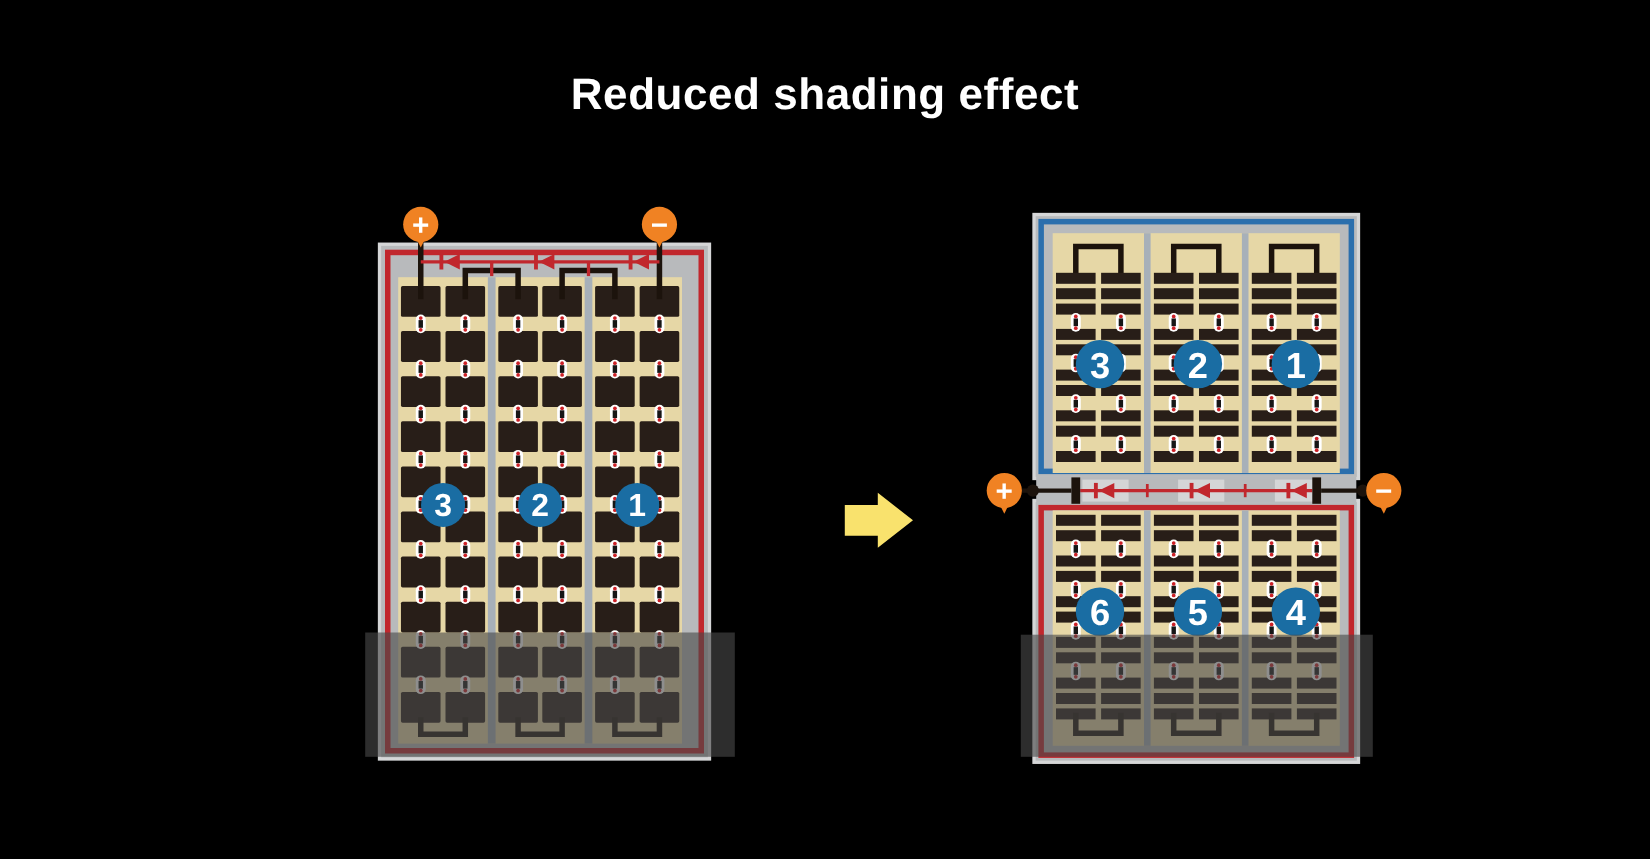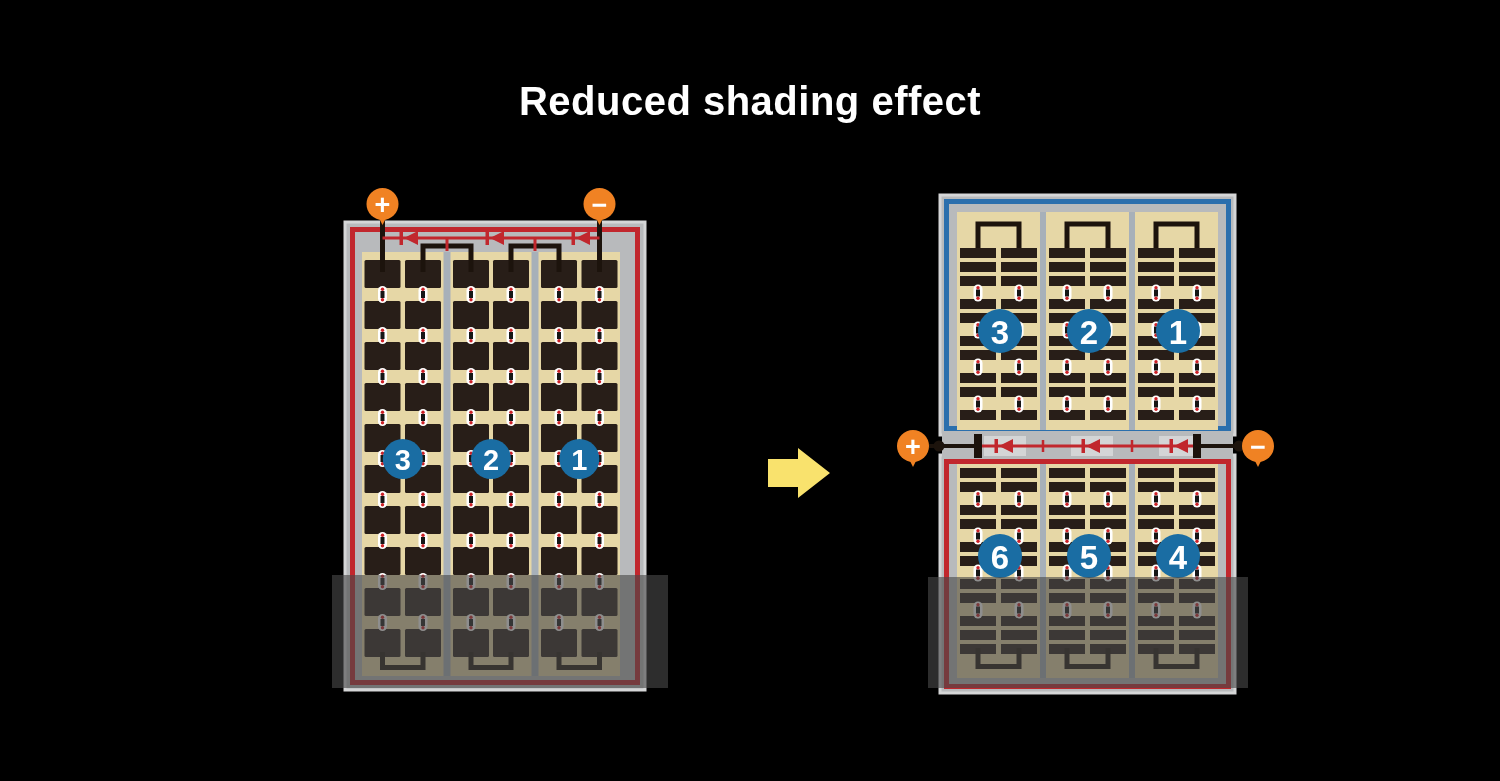--- a/index.html
+++ b/index.html
@@ -15,21 +15,20 @@
     position: absolute;
     top: 64px;
     left: 0;
     width: 100%;
     text-align: center;
     color: #fff;
     font-family: "Liberation Sans", sans-serif;
     font-weight: bold;
     font-size: 40px;
     letter-spacing: 0.5px;
-    margin-top: 15px;
   }
   svg.diagram {
     position: absolute;
     top: 0; left: 0;
     width: 1500px;
     height: 781px;
   }
   .term {
     font-family: "Liberation Sans", sans-serif;
     font-weight: 700;

